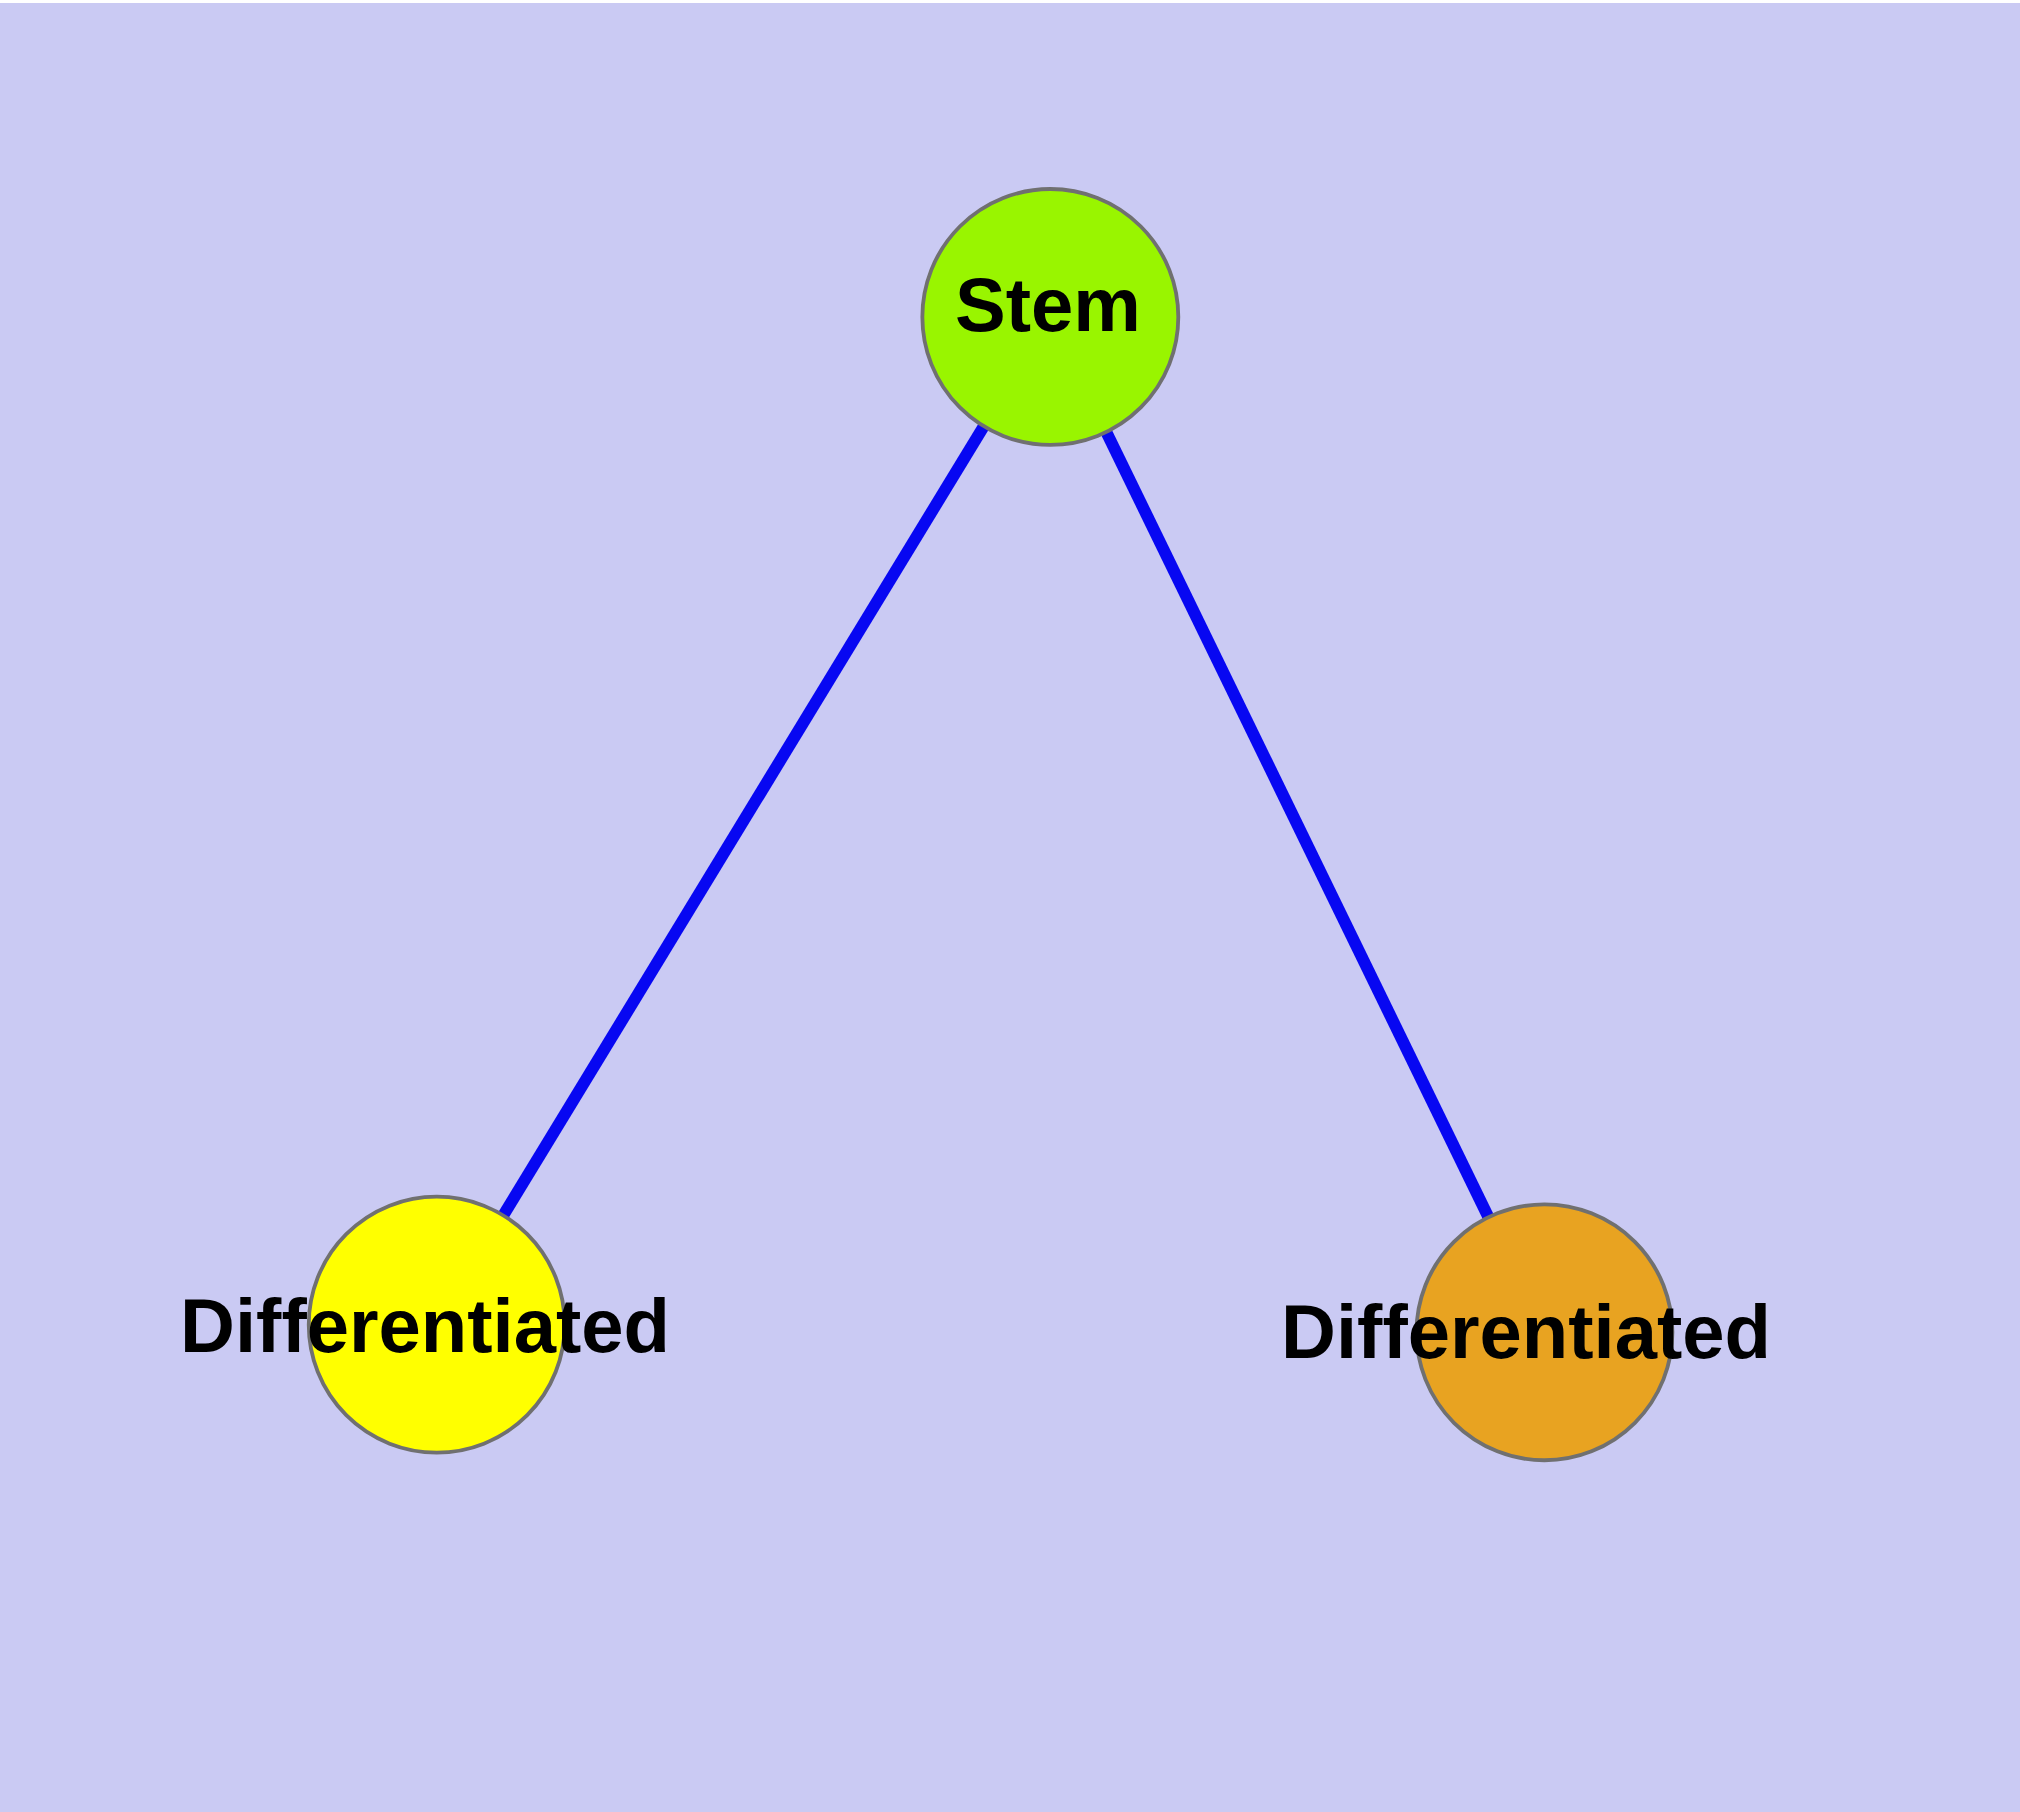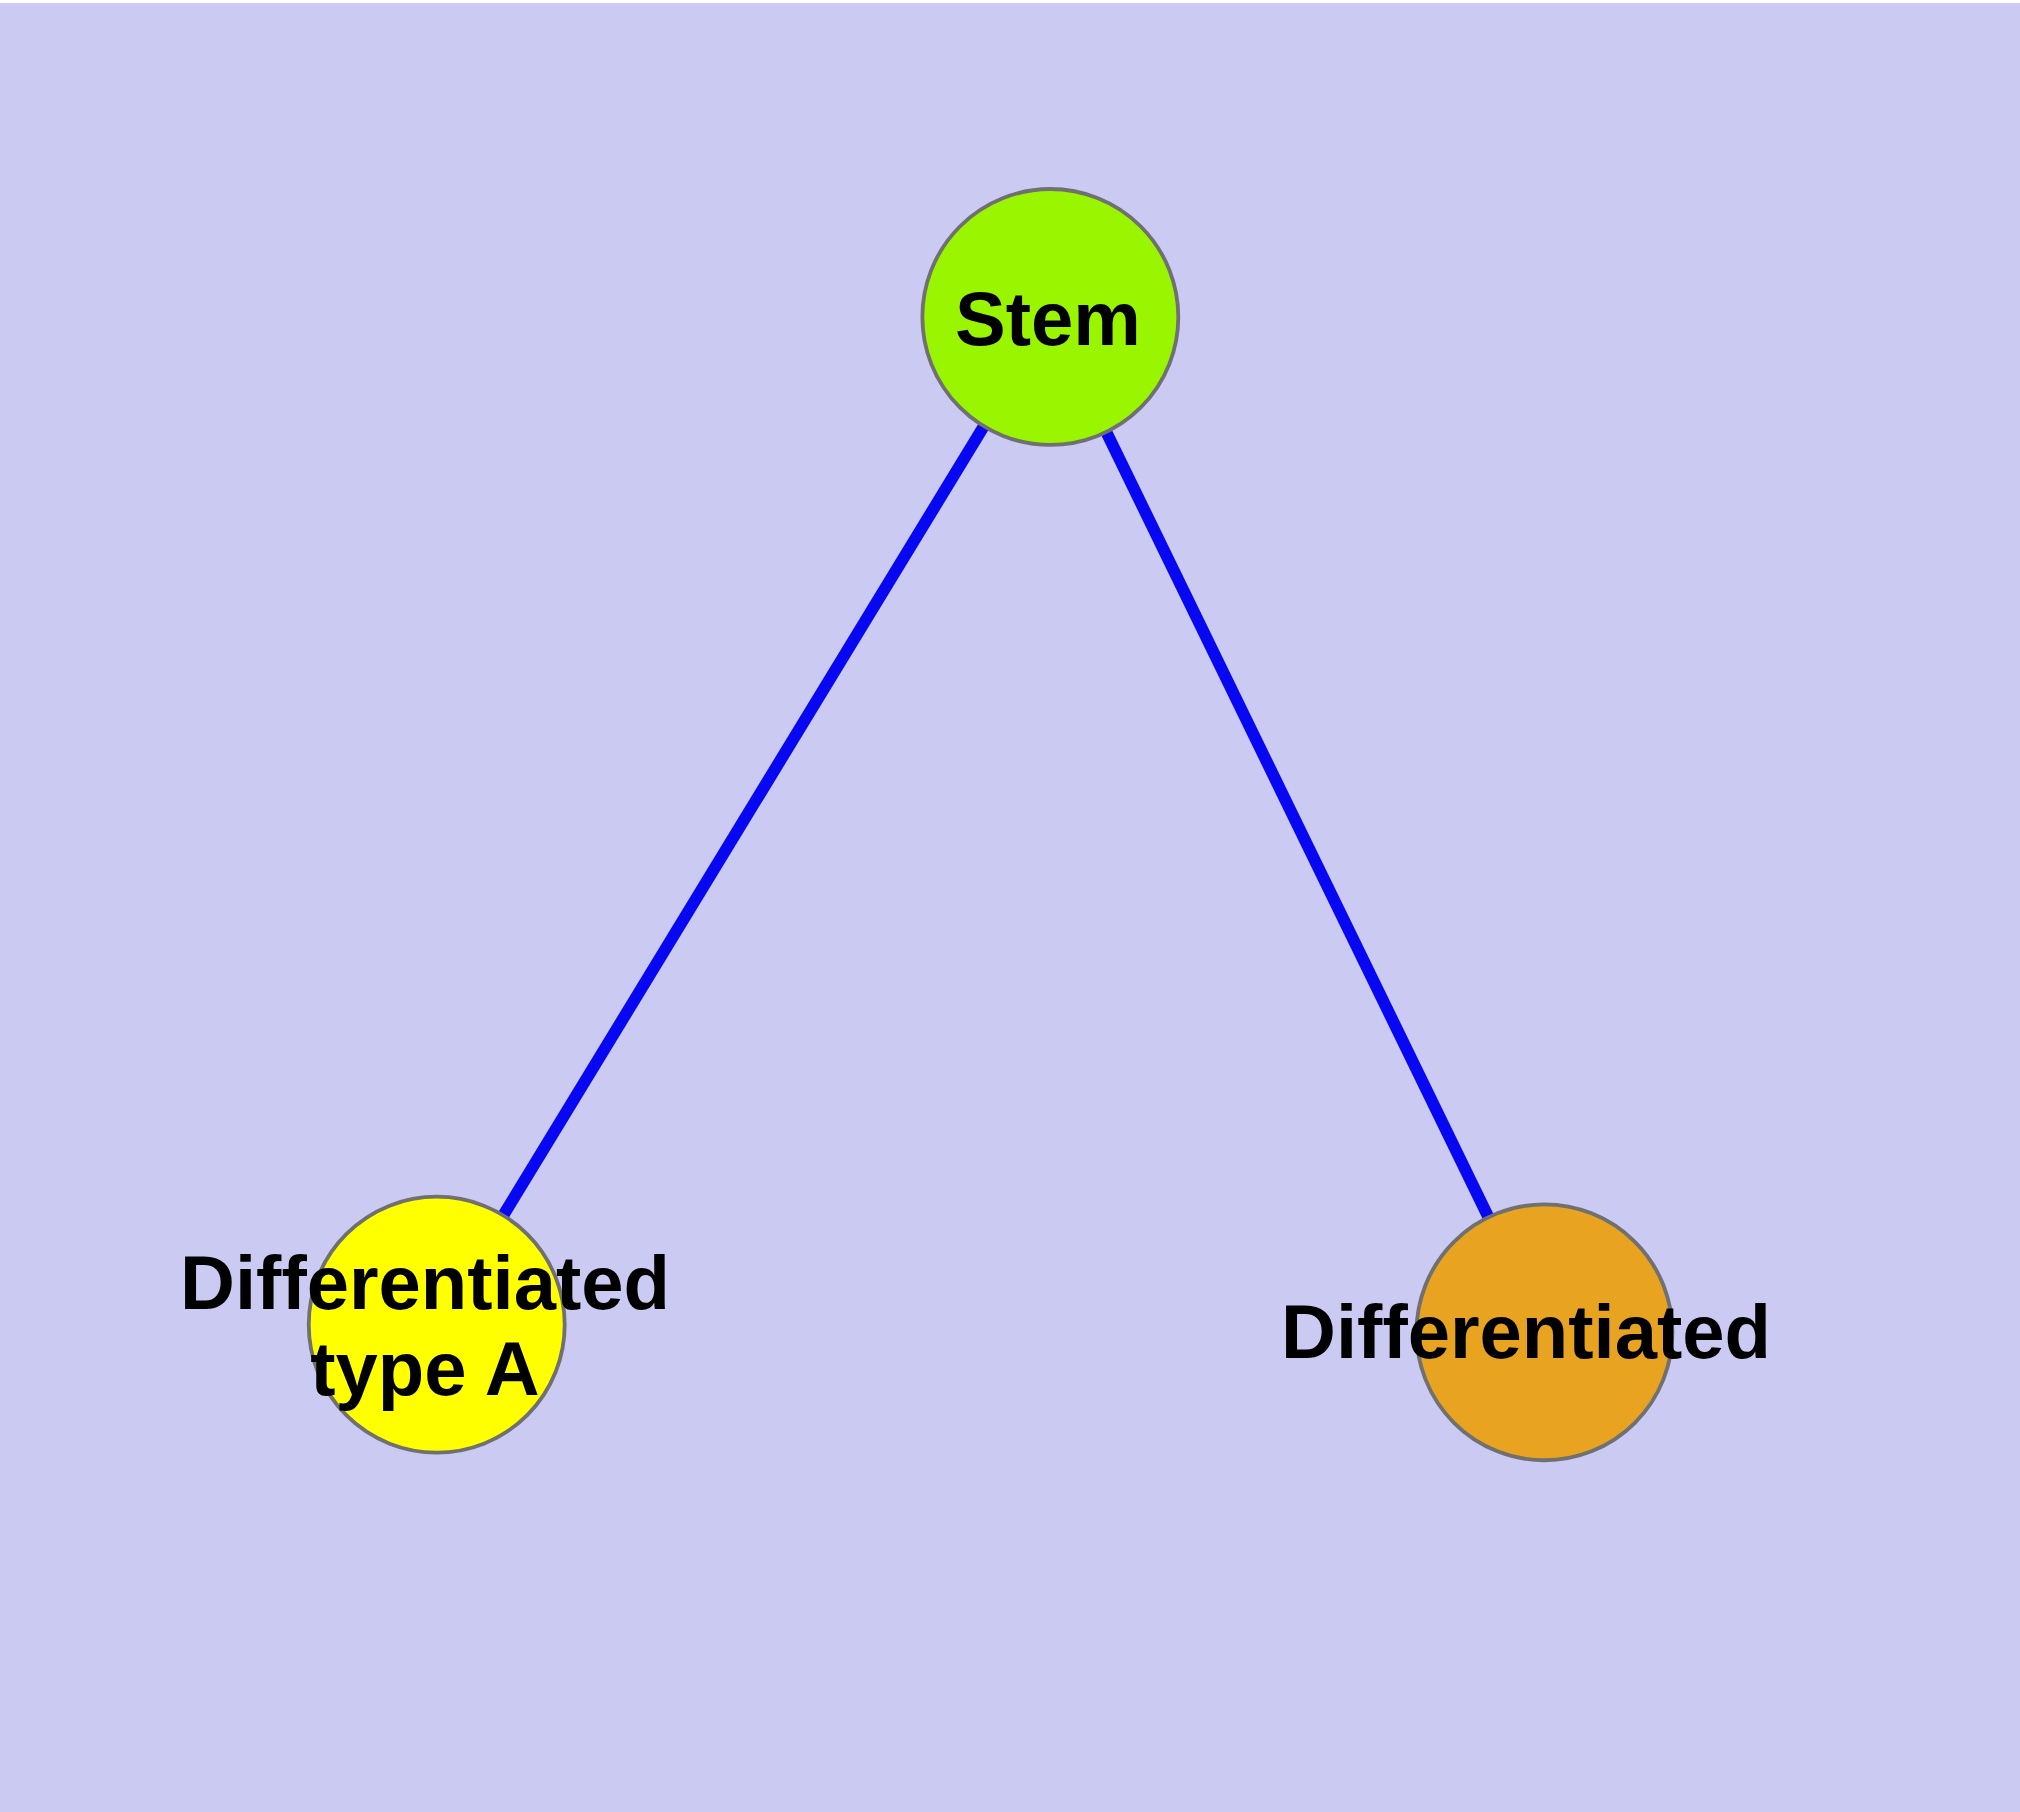--- a/index.html
+++ b/index.html
@@ -41,21 +41,21 @@
   .node-label {
     position: absolute;
     transform: translate(-50%, -50%);
     font-weight: bold;
     font-size: 76px;
     line-height: 1.13;
     color: #000000;
     text-align: center;
     white-space: nowrap;
   }
-  #label-stem { left: 1048px; top: 319px; }
+  #label-stem { left: 1048px; top: 305px; }
   #label-type-a { left: 425px; top: 1326px; }
   #label-type-b { left: 1526px; top: 1332px; }
 </style>
 </head>
 <body>
 
 <div class="top-strip"></div>
 
 <svg class="graph-canvas" viewBox="0 0 2384 2138" xmlns="http://www.w3.org/2000/svg">
   <line class="edge" x1="1239" y1="374" x2="515" y2="1563" stroke="#0707F2"></line>
@@ -64,19 +64,18 @@
   <circle class="node-circle" cx="515" cy="1563" r="151" fill="#FFFF00"></circle>
   <circle class="node-circle" cx="1822" cy="1572" r="151" fill="#E8A321"></circle>
 </svg>
 
 <div class="node-label" id="label-stem">
   <div>Stem</div>
 </div>
 
 <div class="node-label" id="label-type-a">
   <div>Differentiated</div>
-  <div>type A</div>
 </div>
 
 <div class="node-label" id="label-type-b">
   <div>Differentiated</div>
 </div>
 
 
 </body></html>

